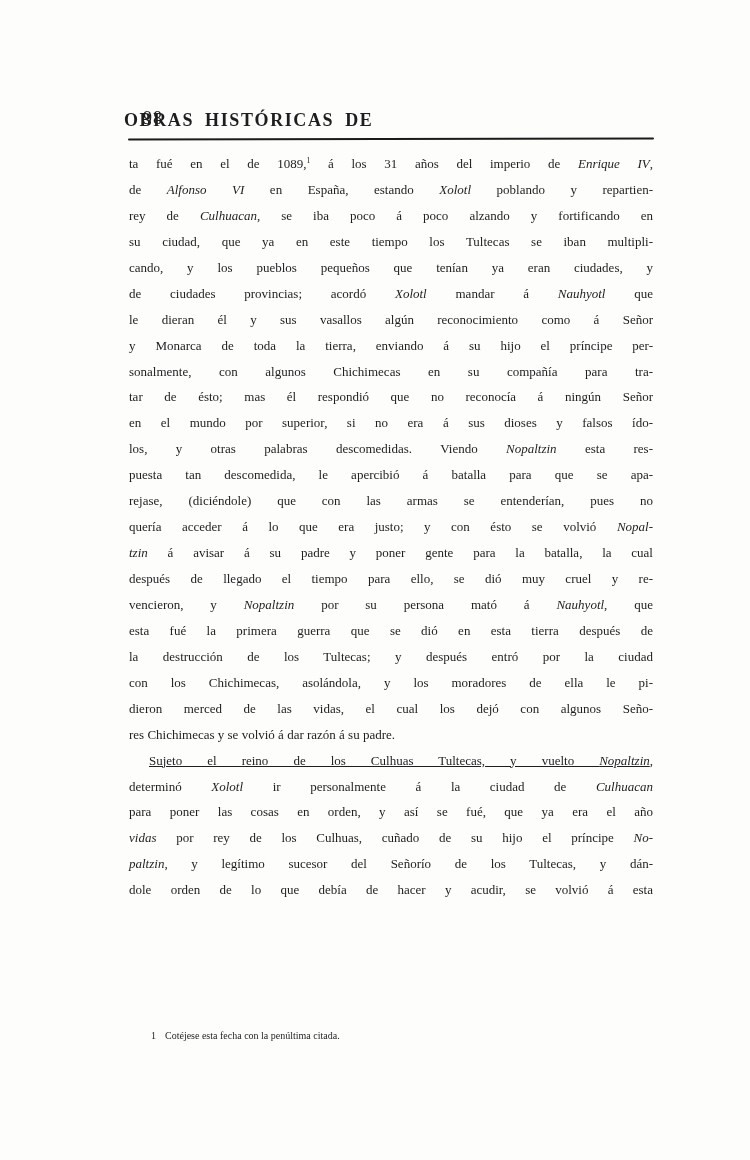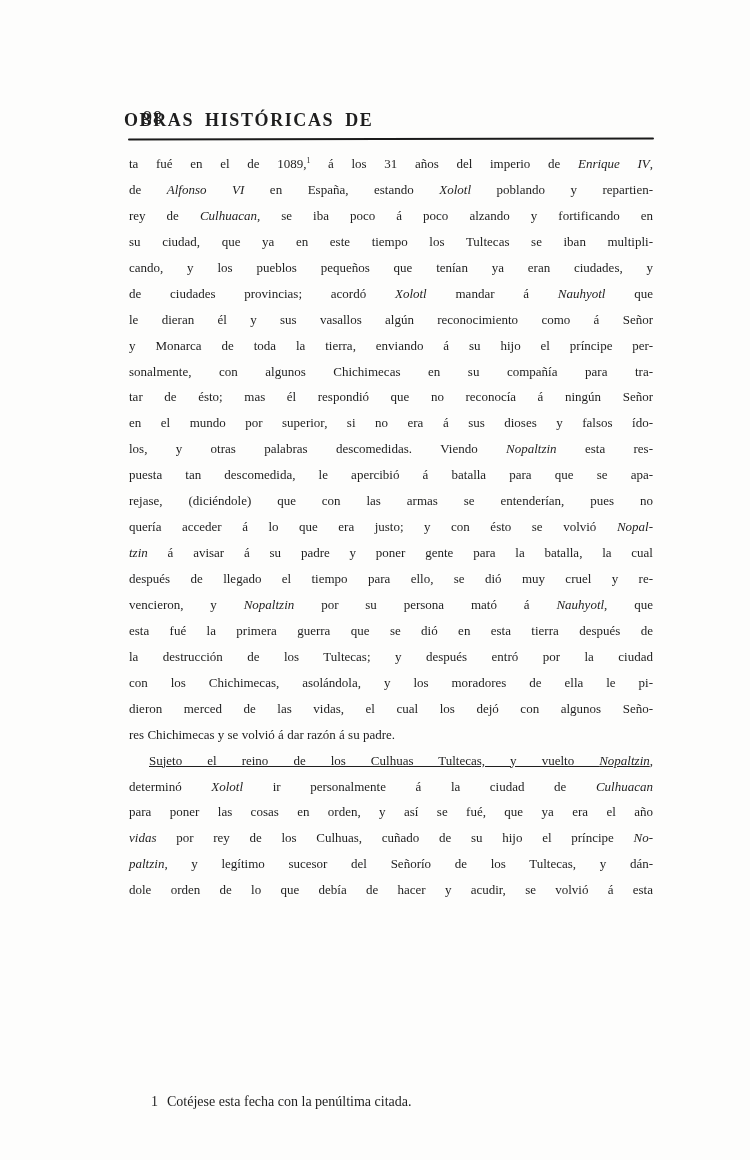--- a/index.html
+++ b/index.html
@@ -78,24 +78,24 @@
     font-size: 0.6em;
     line-height: 0;
     vertical-align: super;
   }
   .sc {
     font-variant: small-caps;
     letter-spacing: 0.6px;
   }
   .footnote {
     position: absolute;
-    top: 1092px;
+    top: 1026px;
     left: 151px;
     width: 470px;
-    font-size: 14px;
+    font-size: 10px;
     line-height: 20px;
   }
   .fn-marker {
     margin-right: 9px;
   }
 </style>
 </head>
 <body>
 
 <div class="page-header">

